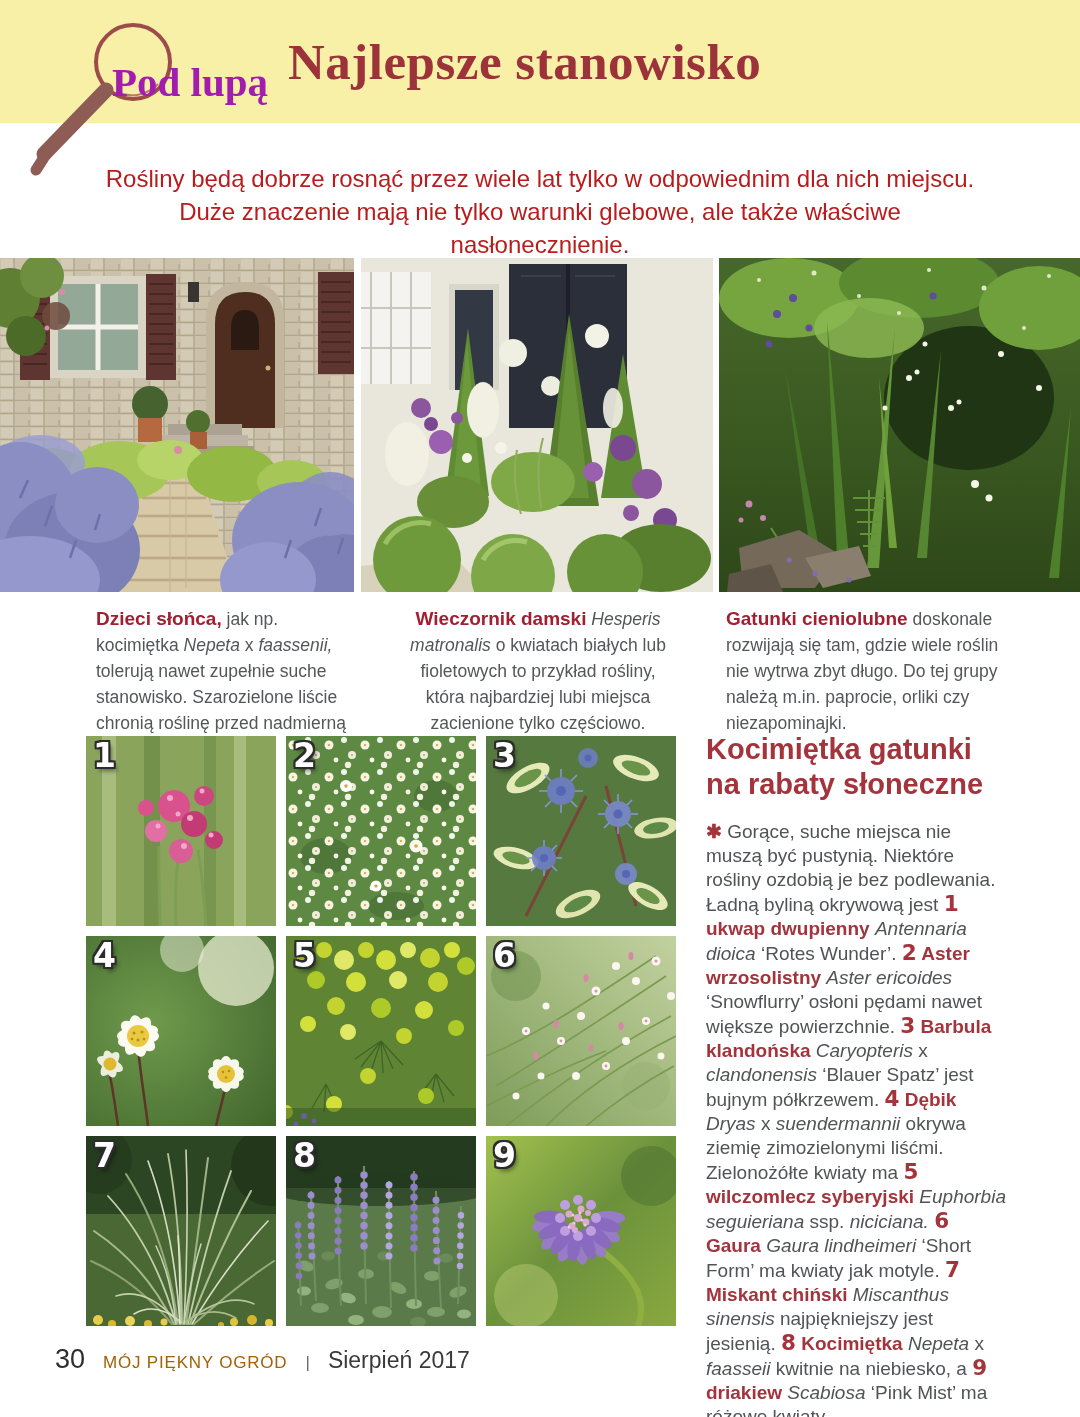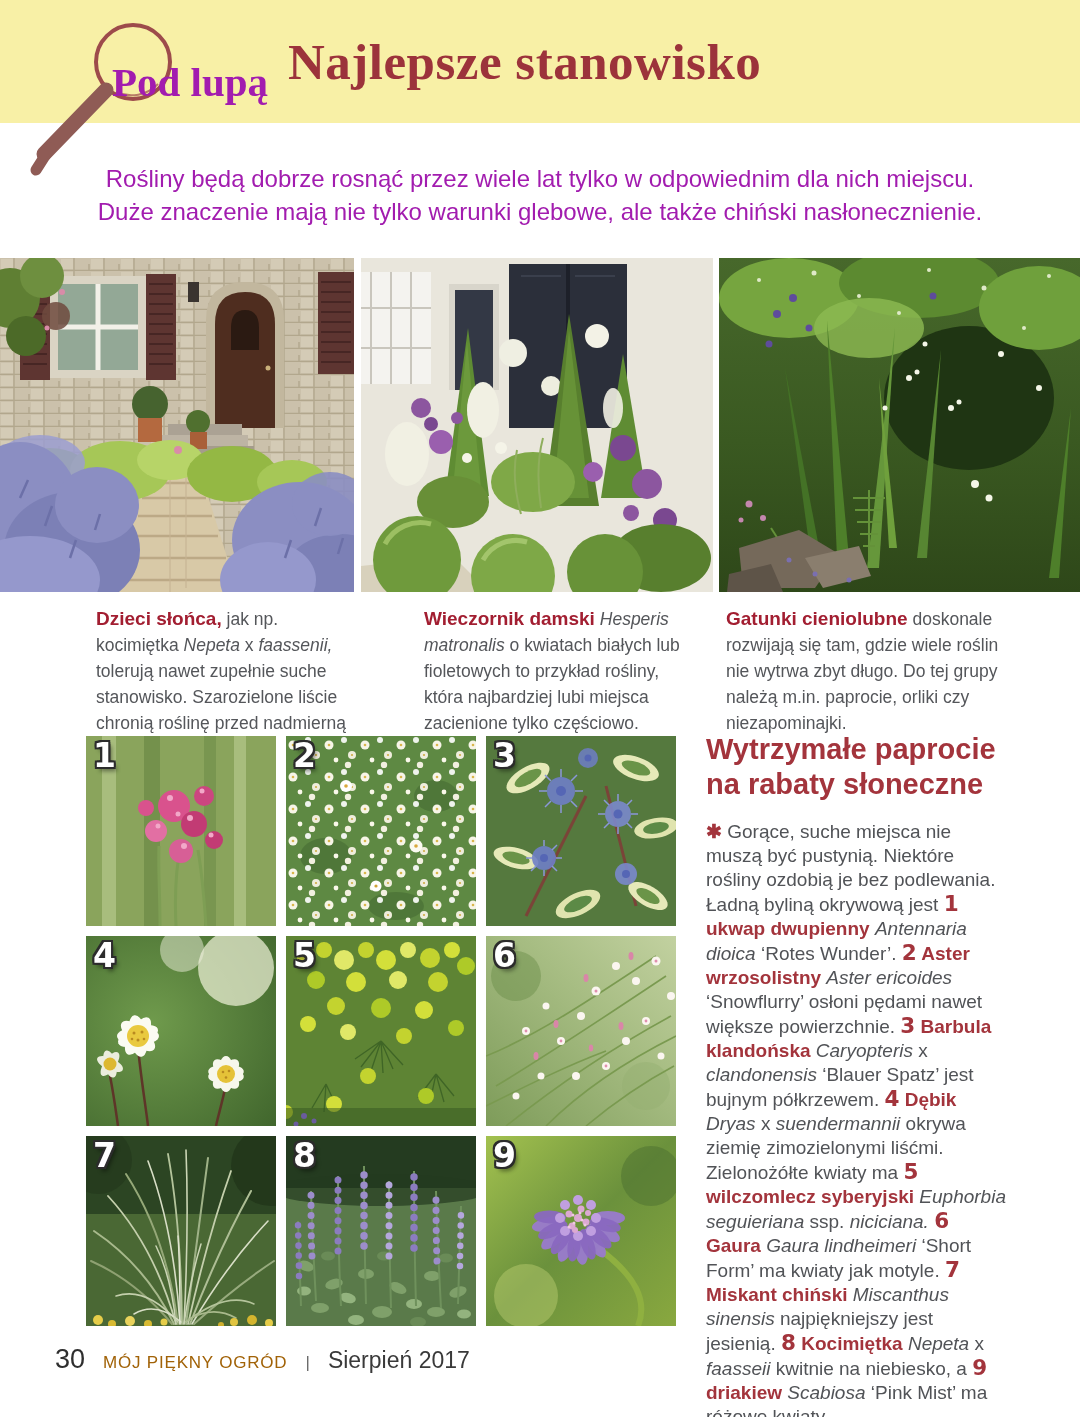--- a/index.html
+++ b/index.html
@@ -5,26 +5,26 @@
   html,body{margin:0;padding:0;}
   body{width:1080px;height:1417px;position:relative;background:#ffffff;
        font-family:"Liberation Sans",sans-serif;overflow:hidden;}
   .banner{position:absolute;left:0;top:0;width:1080px;height:123px;background:#F8F0A6;}
   .magnifier{position:absolute;left:20px;top:12px;width:185px;height:175px;z-index:3;}
   .kicker{position:absolute;left:112px;top:58px;z-index:4;
           font-family:"Liberation Serif",serif;font-weight:700;font-size:41px;color:#a21caf;}
   .pagetitle{position:absolute;left:276px;top:33px;z-index:4;white-space:nowrap;
           font-family:"Liberation Serif",serif;font-weight:700;font-size:51px;color:#9C333B;letter-spacing:.5px;margin-left:12px;}
   .intro{position:absolute;left:90px;top:162px;width:900px;text-align:center;
-         font-size:24px;line-height:33px;color:#a21caf;}
+         font-size:24px;line-height:33px;color:#b91c1c;}
   .photo-top{position:absolute;top:258px;height:334px;overflow:hidden;}
   .photo-top svg,.cell svg{display:block;width:100%;height:100%;}
   #photoA{left:0;width:354px;} #photoB{left:361px;width:352px;} #photoC{left:719px;width:361px;}
   .caption{position:absolute;top:606px;font-size:17.5px;line-height:26px;color:#54565A;}
-  #cap1{left:96px;width:258px;} #cap2{left:424px;width:276px;} #cap3{left:726px;width:288px;}
+  #cap1{left:96px;width:258px;} #cap2{left:400px;width:276px;text-align:center;} #cap3{left:726px;width:288px;}
   .caption .seg-lead{font-size:19px;font-weight:700;color:#A21E31;}
   .seg-i{font-style:italic;}
   .seg-b{font-weight:700;color:#A3343C;margin-top:24px;}
   .seg-n{font-weight:800;color:#A3343C;font-size:21.5px;font-family:"DejaVu Sans",sans-serif;}
   .seg-ast{color:#A3343C;font-weight:700;}
   .grid{position:absolute;left:86px;top:736px;width:590px;display:grid;
         grid-template-columns:repeat(3,190px);grid-auto-rows:190px;gap:10px;}
   .cell{position:relative;overflow:hidden;}
   .badge{position:absolute;top:3px;left:7px;z-index:2;font-weight:700;font-size:33px;line-height:1;color:#fff;
          font-family:"DejaVu Sans",sans-serif;
@@ -48,21 +48,21 @@
   <circle cx="113" cy="50" r="37" fill="none" stroke="#9D4B4B" stroke-width="4"></circle>
   <path d="M138,72 A37,37 0 0 1 96,80" fill="none" stroke="#9D4B4B" stroke-width="2" opacity=".7"></path>
   <path d="M86,78 L24,142" stroke="#8F5B55" stroke-width="15" stroke-linecap="round"></path>
   <path d="M30,136 L16,158" stroke="#8F5B55" stroke-width="11" stroke-linecap="round"></path>
 </svg>
 <div class="kicker">Pod lupą</div>
 <div class="pagetitle">Najlepsze stanowisko</div>
 
 <div class="intro">
   <div>Rośliny będą dobrze rosnąć przez wiele lat tylko w odpowiednim dla nich miejscu.</div>
-  <div>Duże znaczenie mają nie tylko warunki glebowe, ale także chiński nasłonecznienie.</div>
+  <div>Duże znaczenie mają nie tylko warunki glebowe, ale także właściwe nasłonecznienie.</div>
 </div>
 
 <div id="photoA" class="photo-top">
 <svg viewBox="0 0 354 334" preserveAspectRatio="none">
   <defs>
     <pattern id="stoneA" width="30" height="13" patternUnits="userSpaceOnUse">
       <rect width="30" height="13" fill="#CBC1AB"></rect>
       <path d="M0,12.5 H30 M14,0 V12 M29,6 V12" stroke="#B2A78D" stroke-width="1.4" fill="none"></path>
       <rect x="1" y="1" width="12" height="10" fill="#D4CBB6"></rect>
     </pattern>
@@ -705,21 +705,21 @@
             <circle cx="7" cy="7" r="1.5"></circle>
             <circle cx="-9" cy="9" r="1.5"></circle>
           </g>
       </g>
     </svg>
   </div>
 </div>
 
 <div class="sidebar">
   <h2>
-    <span style="display:block">Wytrzymałe paprocie</span>
+    <span style="display:block">Kocimiętka gatunki</span>
     <span style="display:block">na rabaty słoneczne</span>
   </h2>
   <p><span class="seg-ast">✱ </span><span class="seg-r">Gorące, suche miejsca nie muszą być pustynią. Niektóre rośliny ozdobią je bez podlewania. Ładną byliną okrywową jest </span><span class="seg-n">1</span><span class="seg-b"> ukwap dwupienny </span><span class="seg-i">Antennaria dioica</span><span class="seg-r"> ‘Rotes Wunder’. </span><span class="seg-n">2</span><span class="seg-b"> Aster wrzosolistny </span><span class="seg-i">Aster ericoides</span><span class="seg-r"> ‘Snowflurry’ osłoni pędami nawet większe powierzchnie. </span><span class="seg-n">3</span><span class="seg-b"> Barbula klandońska </span><span class="seg-i">Caryopteris</span><span class="seg-r"> x </span><span class="seg-i">clandonensis</span><span class="seg-r"> ‘Blauer Spatz’ jest bujnym półkrzewem. </span><span class="seg-n">4</span><span class="seg-b"> Dębik </span><span class="seg-i">Dryas</span><span class="seg-r"> x </span><span class="seg-i">suendermannii</span><span class="seg-r"> okrywa ziemię zimozielonymi liśćmi. Zielonożółte kwiaty ma </span><span class="seg-n">5</span><span class="seg-b"> wilczomlecz syberyjski </span><span class="seg-i">Euphorbia seguieriana</span><span class="seg-r"> ssp. </span><span class="seg-i">niciciana.</span><span class="seg-r"> </span><span class="seg-n">6</span><span class="seg-b"> Gaura </span><span class="seg-i">Gaura lindheimeri</span><span class="seg-r"> ‘Short Form’ ma kwiaty jak motyle. </span><span class="seg-n">7</span><span class="seg-b"> Miskant chiński </span><span class="seg-i">Miscanthus sinensis</span><span class="seg-r"> najpiękniejszy jest jesienią. </span><span class="seg-n">8</span><span class="seg-b"> Kocimiętka </span><span class="seg-i">Nepeta</span><span class="seg-r"> x </span><span class="seg-i">faasseii</span><span class="seg-r"> kwitnie na niebiesko, a </span><span class="seg-n">9</span><span class="seg-b"> driakiew </span><span class="seg-i">Scabiosa</span><span class="seg-r"> ‘Pink Mist’ ma różowe kwiaty.</span></p>
 </div>
 
 <div class="footer">
   <span class="pageno">30</span>
   <span class="mag">MÓJ PIĘKNY OGRÓD</span>
   <span class="sep">|</span>
   <span class="issue">Sierpień 2017</span>

